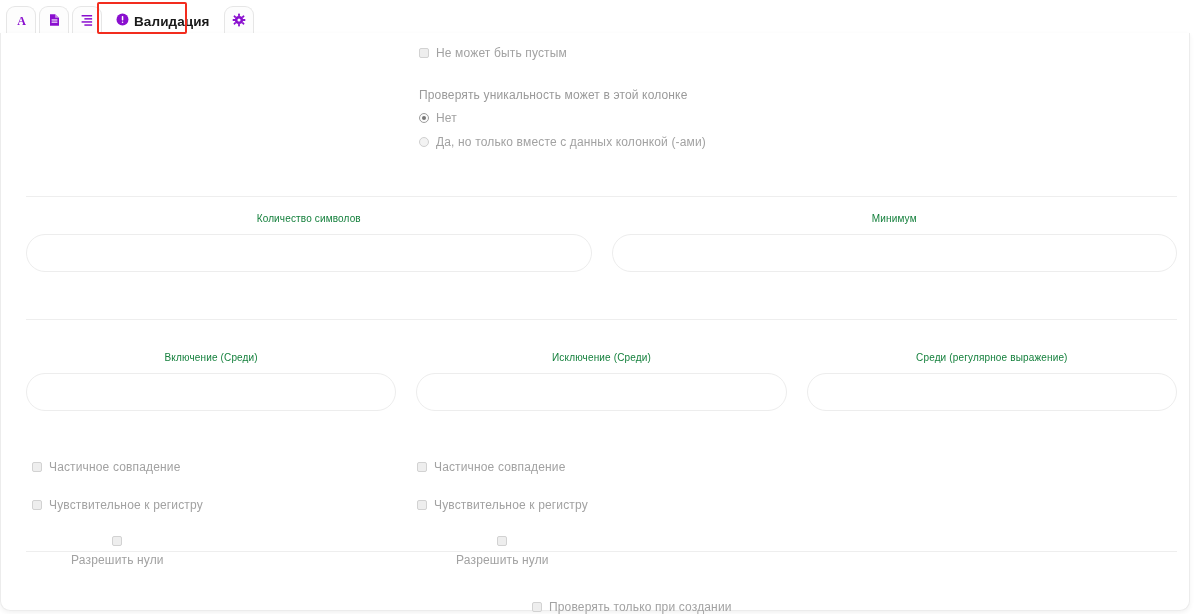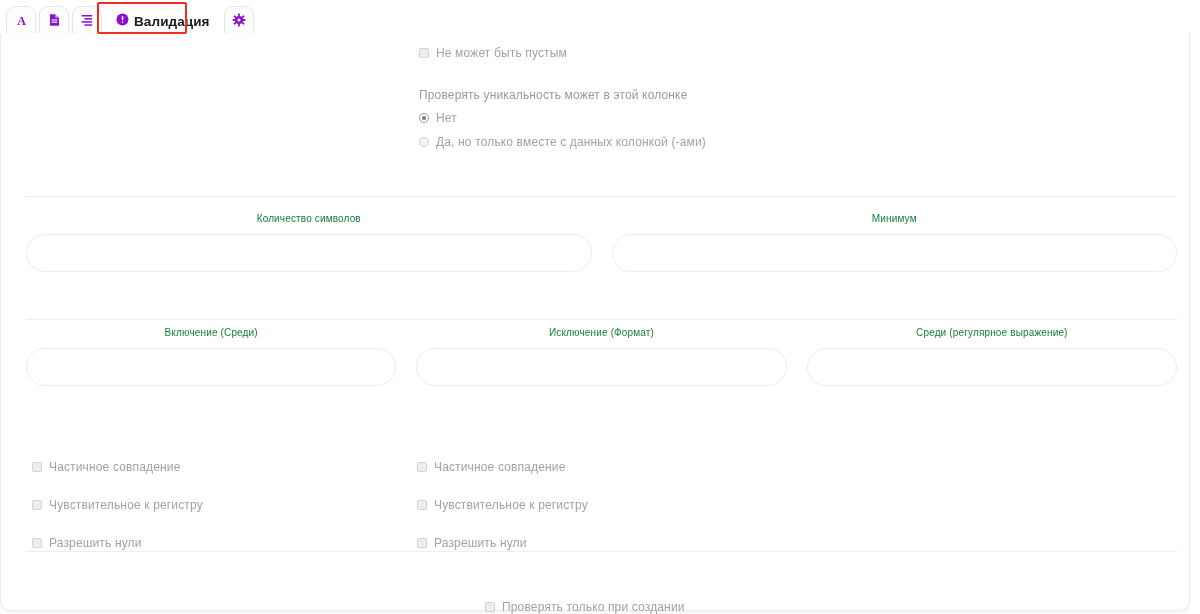--- a/index.html
+++ b/index.html
@@ -165,21 +165,21 @@
 
   
   .row {
     position: absolute;
     left: 25px;
     width: 1151px;
     display: flex;
     gap: 20px;
   }
   #row1 { top: 180px; }
-  #row2 { top: 294px; }
+  #row2 { top: 319px; }
 
   .cell { flex: 1 1 0; min-width: 0; }
   .cell .field-label { margin-bottom: 10px; display: block; }
 
   .inp {
     width: 100%;
     height: 38px;
     border: 1px solid #ededed;
     border-radius: 19px;
     background: #ffffff;
@@ -193,26 +193,26 @@
 
   
   .optcol {
     position: absolute;
     top: 427px;
     text-align: center;
   }
   #optcol1 { left: 31px; }
   #optcol2 { left: 416px; }
   .optcol .opt-row { margin-bottom: 24px; }
-  .optcol .opt-row:last-child { margin-bottom: 0; }
+  .optcol .opt-row:last-child { margin-bottom: 0; flex-direction: column; }
 
   
   .footer-opt {
     position: absolute;
-    left: 484px;
+    left: 531px;
     top: 567px;
   }
 </style>
 </head>
 <body>
 
 <div id="app">
 
   <div class="tabstrip">
 
@@ -316,21 +316,21 @@
     </div>
 
     <div class="divider" id="div2"></div>
 
     <div class="row" id="row2">
       <div class="cell">
         <span class="field-label">Включение (Среди)</span>
         <input class="inp" type="text" value="" placeholder="" style="">
       </div>
       <div class="cell">
-        <span class="field-label">Исключение (Формат)</span>
+        <span class="field-label">Исключение (Среди)</span>
         <input class="inp" type="text" value="" placeholder="" style="">
       </div>
       <div class="cell">
         <span class="field-label">Среди (регулярное выражение)</span>
         <input class="inp" type="text" value="" placeholder="" style="">
       </div>
     </div>
 
     <div class="optcol" id="optcol1">
       <div class="opt-row">

